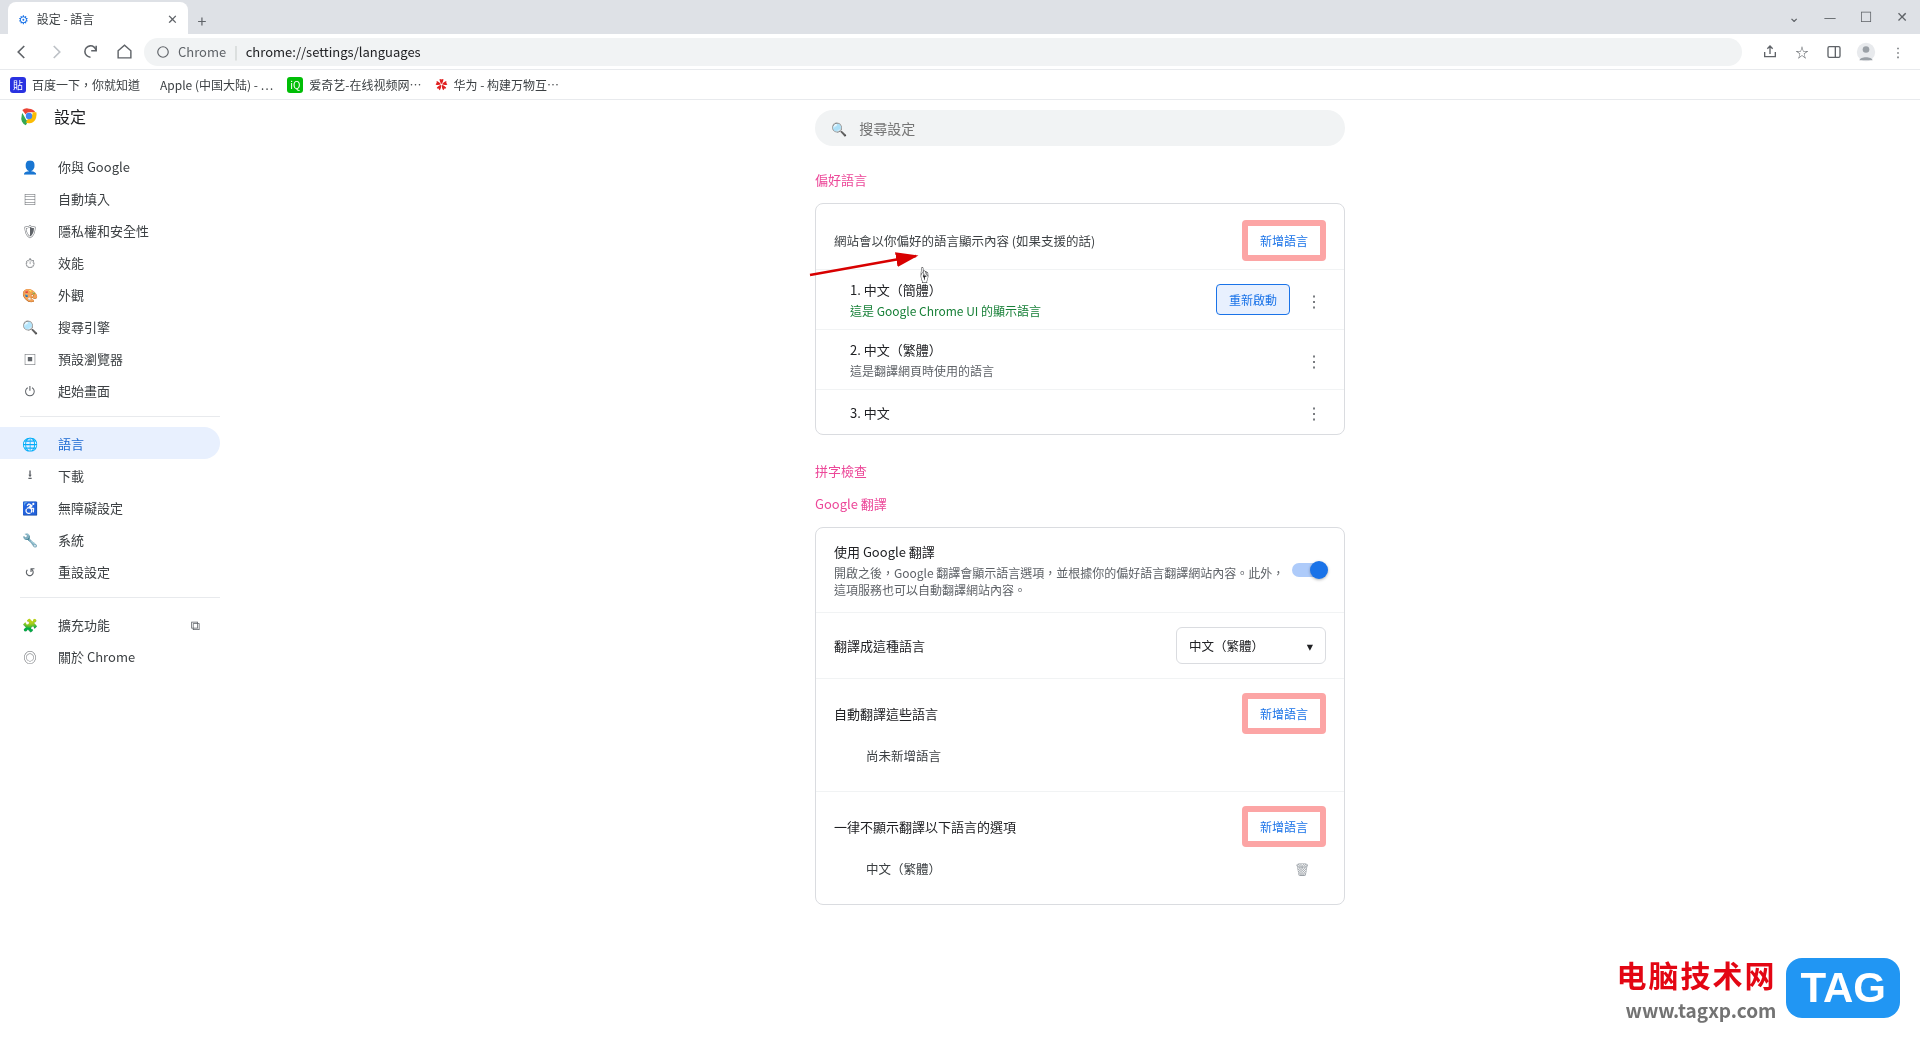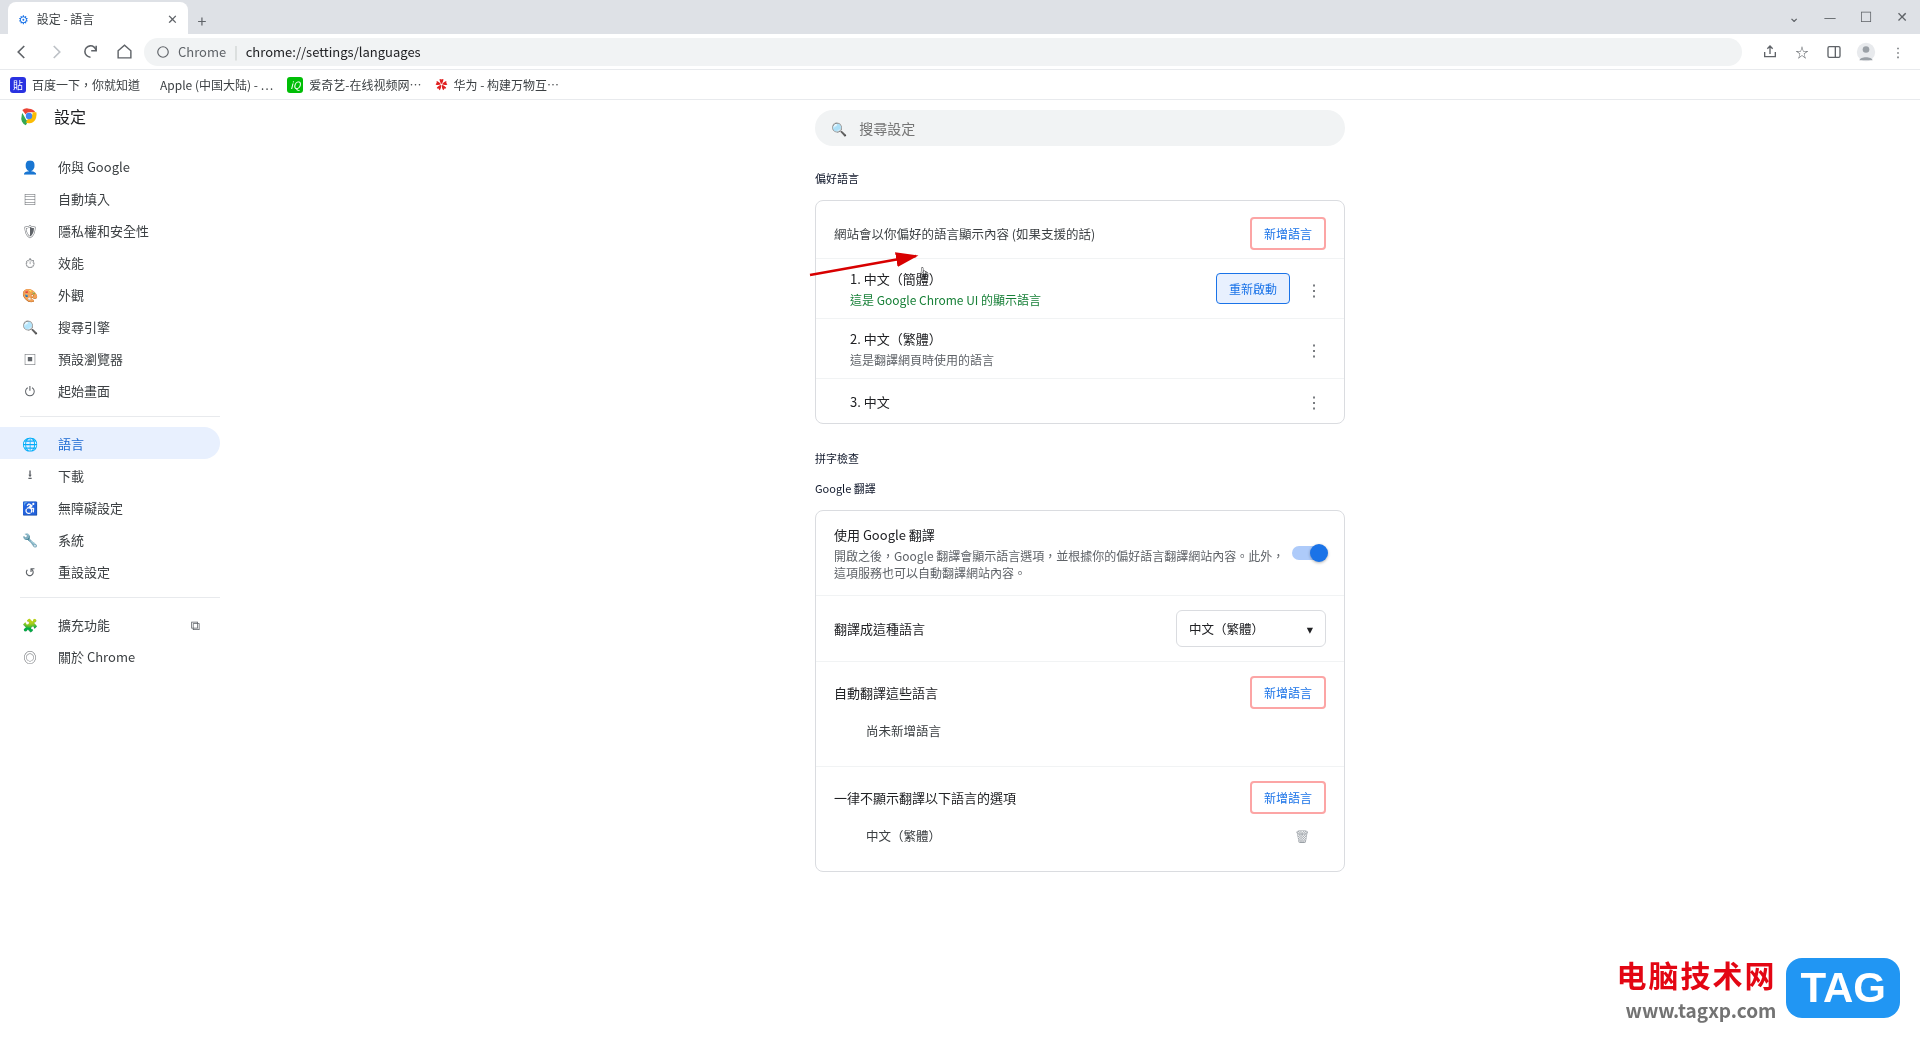--- a/index.html
+++ b/index.html
@@ -42,25 +42,25 @@
 .nav-item .nav-icon { width: 20px; color: #5f6368; display: inline-flex; justify-content: center; }
 .nav-item.active .nav-icon { color: #1967d2; }
 .nav-sep { height: 1px; background: #e8eaed; margin: 10px 20px; }
 .nav-item .ext-icon { margin-left: auto; color: #5f6368; }
 
 
 .main { flex: 1; padding-top: 10px; display: flex; flex-direction: column; align-items: center; }
 .search-box { width: 530px; height: 36px; background: #f1f3f4; border-radius: 30px; display: flex; align-items: center; padding: 0 16px; gap: 12px; color: #5f6368; margin-bottom: 24px; }
 .search-box input { border: none; background: transparent; outline: none; font-size: 14px; flex: 1; }
 
-.section-title { width: 530px; font-size: 11px; color: #0f172a; margin-bottom: 14px; }
+.section-title { width: 530px; font-size: 13px; color: #ec4899; margin-bottom: 14px; }
 .card { width: 530px; border: 1px solid #dadce0; border-radius: 8px; margin-bottom: 26px; background: #fff; }
 .card-header { padding: 16px 18px 8px 18px; display: flex; align-items: center; justify-content: space-between; }
 .card-header-text { font-size: 12.5px; color: #3c4043; }
-.btn-outline { border: 2px solid #fca5a5; background: #fff; color: #1a73e8; font-size: 12px; padding: 6px 12px; border-radius: 4px; cursor: pointer; }
+.btn-outline { border: 6px solid #fca5a5; background: #fff; color: #1a73e8; font-size: 12px; padding: 6px 12px; border-radius: 4px; cursor: pointer; }
 .btn-selected { border: 1px solid #1a73e8; background: #e8f0fe; color: #1a73e8; font-size: 12px; padding: 6px 12px; border-radius: 4px; cursor: pointer; }
 
 .lang-row { padding: 10px 18px 10px 34px; display: flex; align-items: center; border-top: 1px solid #f1f3f4; }
 .lang-row:first-of-type { border-top: none; }
 .lang-info { flex: 1; }
 .lang-name { font-size: 13px; color: #202124; }
 .lang-sub { font-size: 12px; color: #5f6368; margin-top: 3px; }
 .lang-sub.green { color: #188038; }
 .lang-actions { display: flex; align-items: center; gap: 12px; }
 .more-icon { color: #5f6368; font-size: 16px; padding: 0 4px; cursor: pointer; }
@@ -173,21 +173,21 @@
 <div class="bookmarks">
   <div class="bm">
     <span class="bm-icon" style="background:#2932e1;">貼</span>
     <span>百度一下，你就知道</span>
   </div>
   <div class="bm">
     <span style="color:#555;"></span>
     <span>Apple (中国大陆) - …</span>
   </div>
   <div class="bm">
-    <span class="bm-icon" style="background:#00be06;font-style:italic;">iQ</span>
+    <span class="bm-icon" style="background:#00be06;">iQ</span>
     <span>爱奇艺-在线视频网…</span>
   </div>
   <div class="bm">
     <span style="color:#e02020;">✿</span>
     <span>华为 - 构建万物互…</span>
   </div>
 </div>
 
 <div class="settings-header">
   <span>

